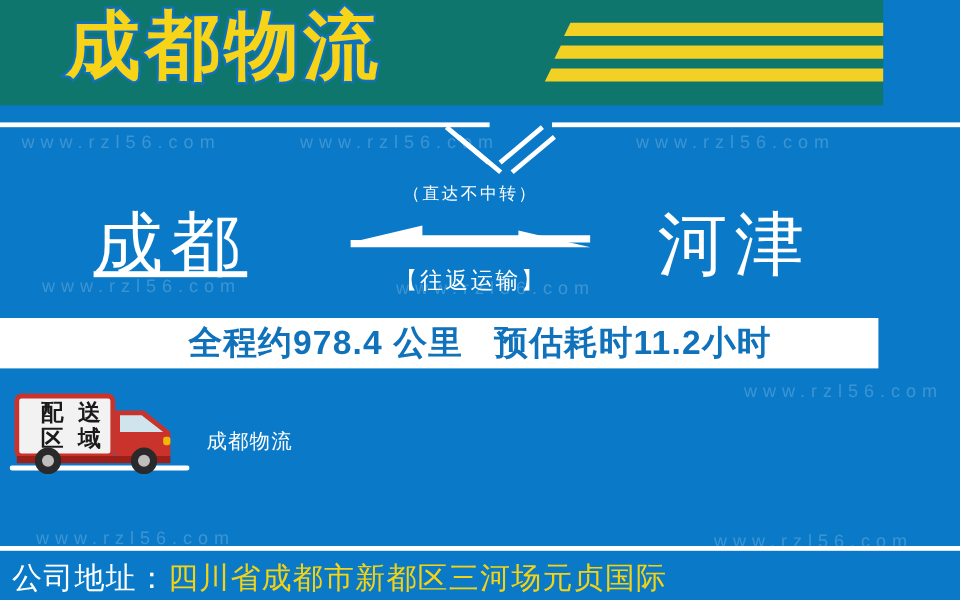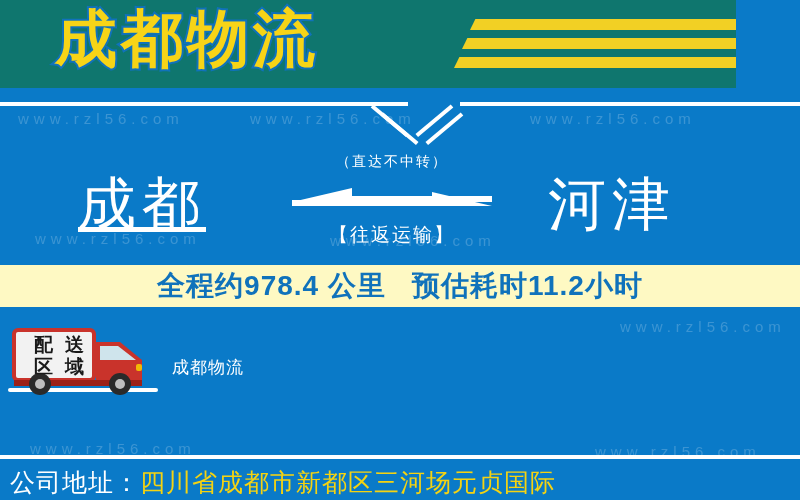--- a/index.html
+++ b/index.html
@@ -80,22 +80,22 @@
     font-size:19px;line-height:26px;color:#ffffff;letter-spacing:2px;
     white-space:nowrap;margin-top:4px;
   }
   .arrow-wrap{
     position:relative;width:200px;height:40px;margin:4px auto 0;
   }
   .arrow-wrap svg{display:block;}
 
   
   .yellow-band{
-    position:absolute;left:0;top:177px;width:800px;height:42px;
-    background:#fef9c3;
+    position:absolute;left:0;top:177px;width:732px;height:42px;
+    background:#ffffff;
   }
   .yellow-text{
     position:absolute;left:0;top:0;width:800px;height:42px;
     display:flex;align-items:center;justify-content:center;
     font-size:28px;color:#1072bb;font-weight:bold;letter-spacing:1px;
     white-space:nowrap;
   }
   .yellow-text .gap{display:inline-block;width:26px;}
 
   

